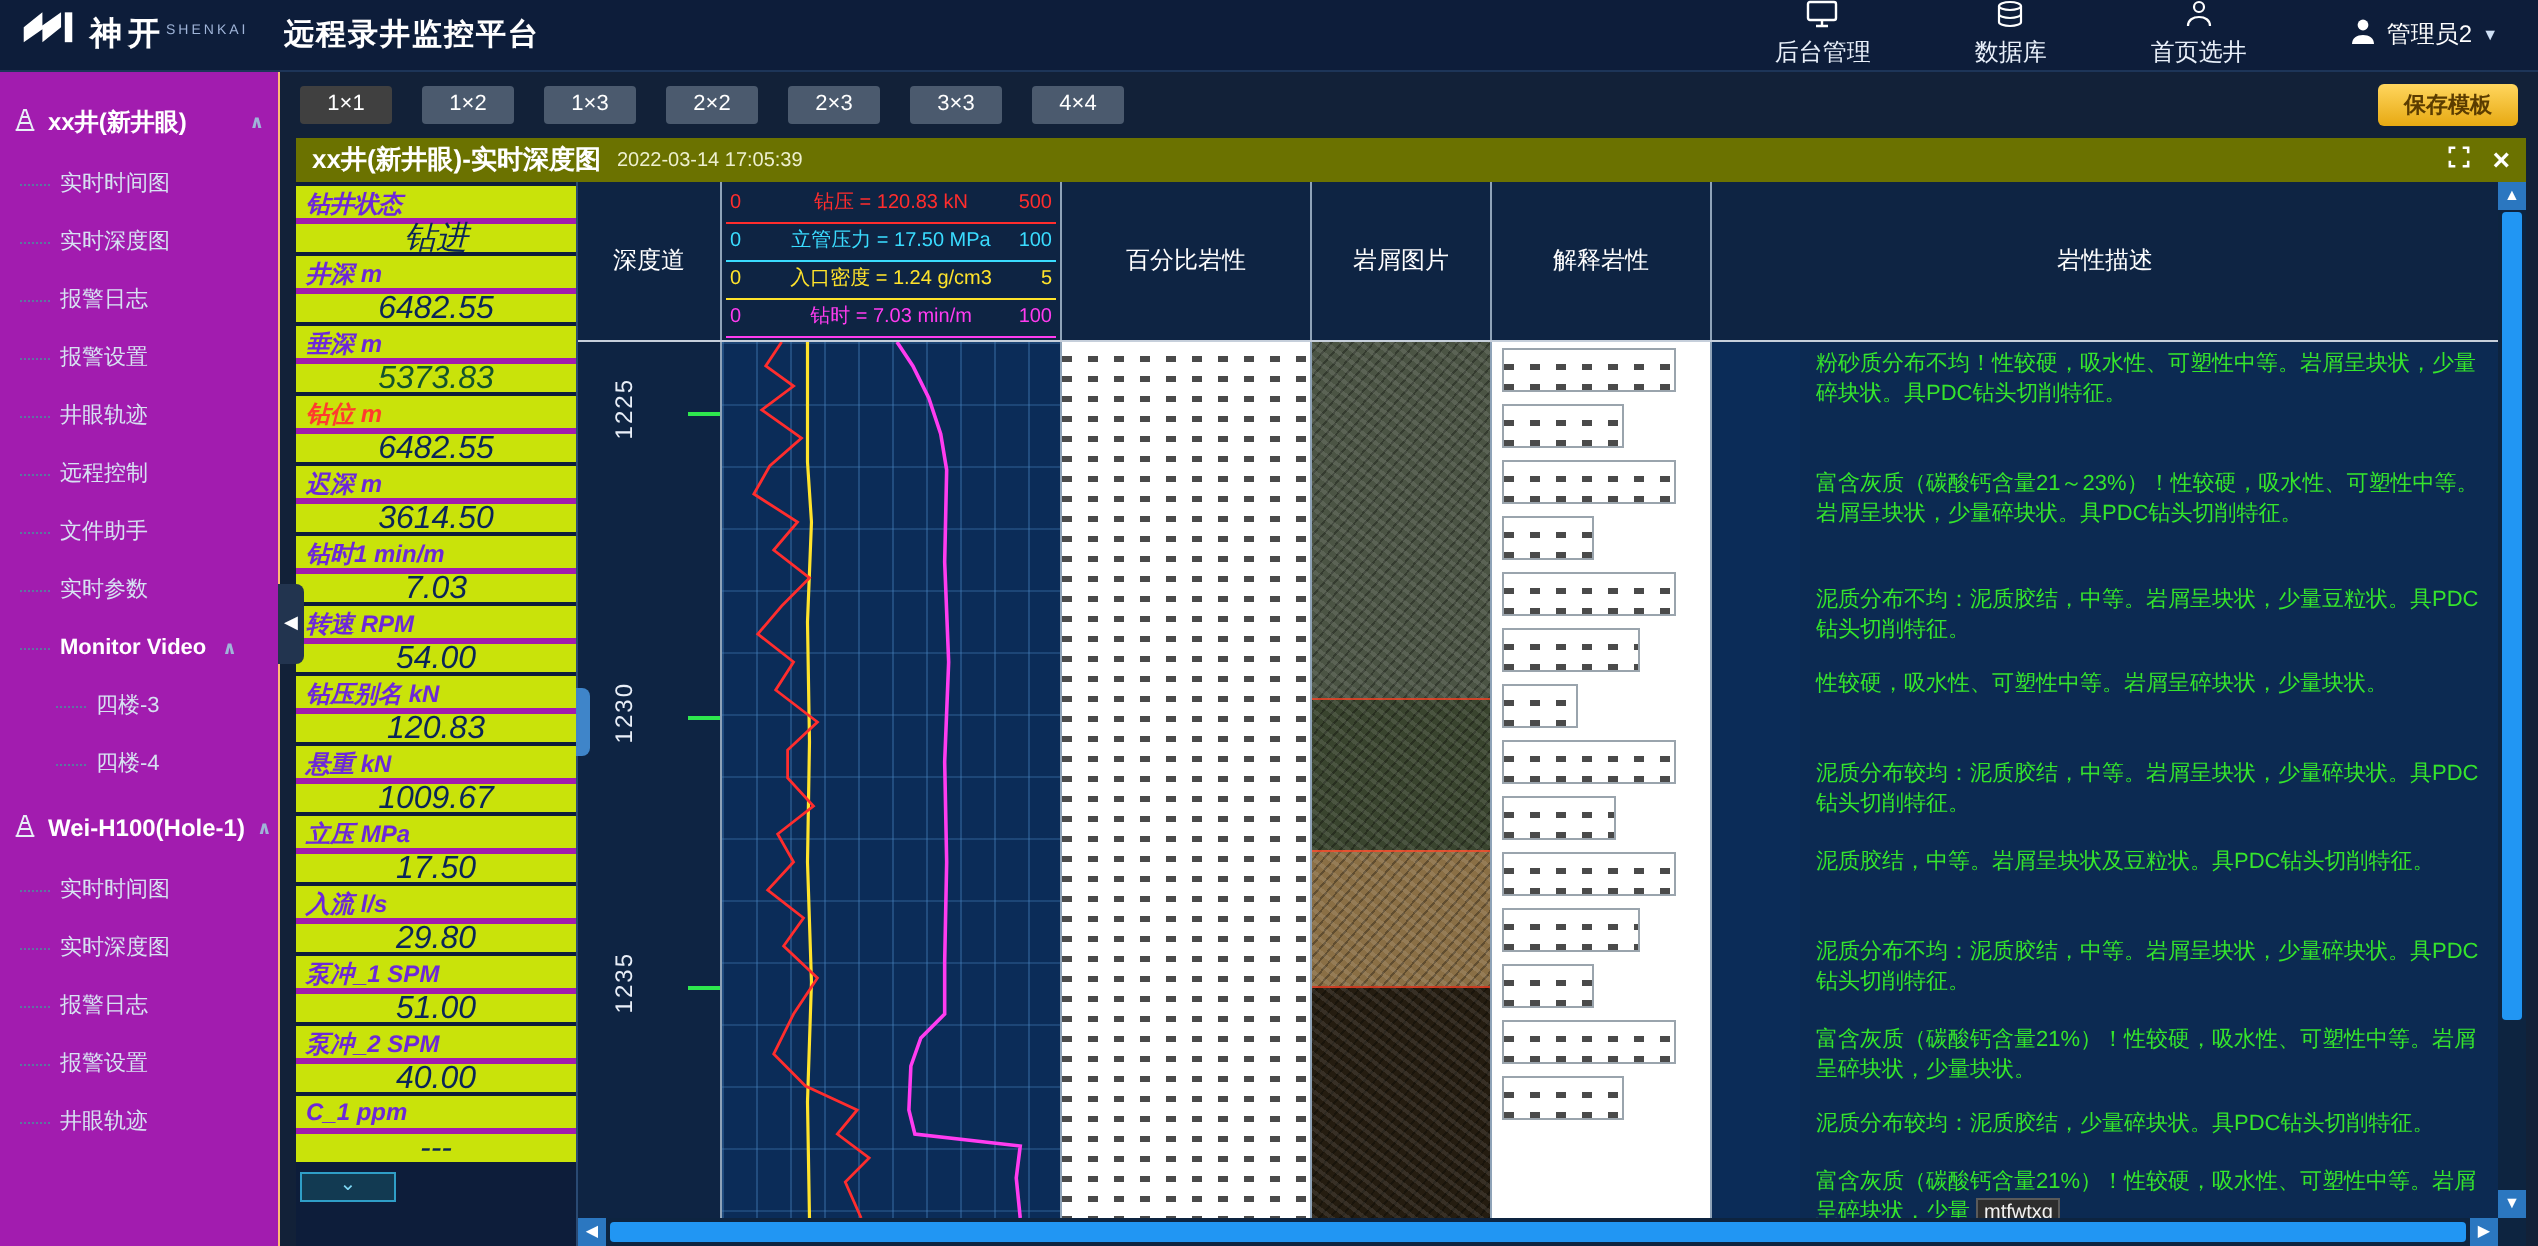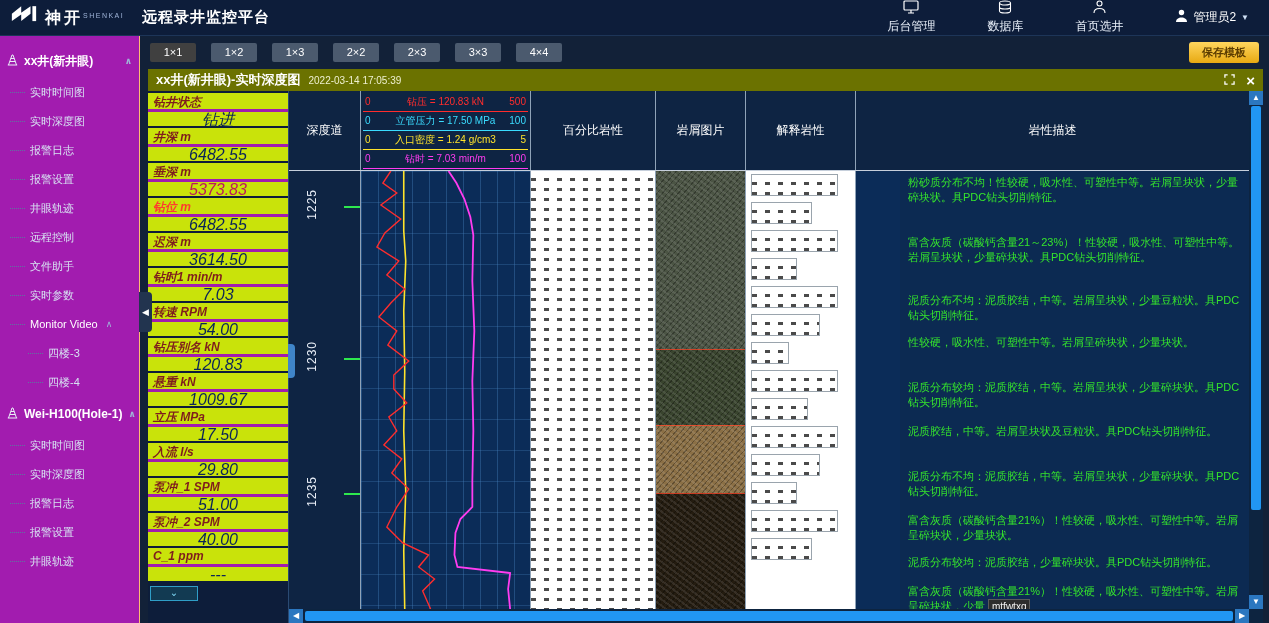--- a/index.html
+++ b/index.html
@@ -18,21 +18,21 @@
   .nav-item { display:flex; flex-direction:column; align-items:center; gap:1px; font-size:12px; cursor:pointer; color:#e9f0fa; }
   .user-item { display:flex; align-items:center; gap:5px; font-size:12px; cursor:pointer; }
   .caret-down { font-size:8px; color:#cfe0f5; }
 
   
   .sidebar { position:absolute; top:36px; left:0; bottom:0; width:140px; background:#a21caf; border-right:1px solid #fdba74; padding-top:8px; overflow:hidden; }
   .well-hdr { display:flex; align-items:center; gap:6px; height:34px; padding:0 7px; font-size:12px; font-weight:bold; color:#fff; cursor:pointer; white-space:nowrap; }
   .well-hdr .grp-caret { margin-left:auto; font-size:9px; color:#9fb4d8; }
   .tree-item { position:relative; height:29px; line-height:29px; padding-left:30px; font-size:11px; color:#d7e2f2; cursor:pointer; white-space:nowrap; }
   .tree-item::before { content:""; position:absolute; left:10px; top:14px; width:15px; border-top:1px dotted #5d77a0; }
-  .tree-sub { font-weight:normal; color:#fff; display:flex; align-items:center; }
+  .tree-sub { font-weight:bold; color:#fff; display:flex; align-items:center; }
   .tree-sub .grp-caret { margin-left:8px; font-size:9px; color:#9fb4d8; }
   .tree-item.lvl2 { padding-left:48px; }
   .tree-item.lvl2::before { left:28px; }
 
   
   .main { position:absolute; top:36px; left:140px; right:0; bottom:0; background:#122138; }
   .layout-bar { height:33px; display:flex; align-items:center; gap:15px; padding:0 10px; position:relative; }
   .layout-btn { width:46px; height:19px; line-height:19px; text-align:center; background:#4b5a6e; color:#fff; font-size:11px; border-radius:2px; cursor:pointer; flex:none; }
   .layout-btn.active { background:#404040; }
   .save-btn { position:absolute; right:10px; top:6px; background:linear-gradient(#ffd65e,#e7a912); color:#5b3c00; font-weight:bold; font-size:11px; padding:3px 13px; border-radius:3px; cursor:pointer; }
@@ -42,21 +42,21 @@
   .panel-titlebar { height:22px; flex:none; background:#6b7200; display:flex; align-items:center; gap:8px; padding:0 8px; }
   .panel-title { font-size:13px; font-weight:bold; }
   .panel-time { font-size:10px; color:#eef0cf; }
   .panel-actions { margin-left:auto; display:flex; align-items:center; gap:11px; }
   .panel-close { font-size:15px; font-weight:bold; line-height:1; cursor:pointer; }
   .panel-body { flex:1; min-height:0; display:flex; background:#0d1d3a; }
 
   
   .param-col { width:140px; flex:none; display:flex; flex-direction:column; gap:2px; padding-top:2px; background:#0d1d3a; overflow:hidden; }
   .param { flex:none; background:#c9e30a; cursor:pointer; }
-  .p-label { height:16px; padding:1px 5px 0; font-size:12px; font-weight:bold; font-style:italic; color:#7f1d1d; white-space:nowrap; overflow:hidden; }
+  .p-label { height:16px; padding:1px 5px 0; font-size:12px; font-weight:bold; font-style:italic; color:#6d28d9; white-space:nowrap; overflow:hidden; }
   .p-value { height:17px; font-size:16px; font-weight:normal; font-style:italic; color:#0a2558; text-align:center; border-top:3px solid #a21caf; line-height:16px; }
   .param-footer { flex:none; width:48px; height:15px; margin:3px 0 0 2px; background:#123a52; border:1px solid #2f9ec7; color:#7fd8f5; font-size:10px; line-height:12px; text-align:center; cursor:pointer; }
 
   
   .chart-region { flex:1; min-width:0; position:relative; background:#0b2c58; border-left:1px solid #2a4a73; }
   .chart-inner { position:absolute; top:0; left:0; right:14px; bottom:14px; display:flex; flex-direction:column; }
   .headband { height:80px; flex:none; display:flex; background:#0e2443; border-bottom:1px solid #c6cfdb; }
   .hb-cell { border-right:1px solid #8fa3b8; display:flex; align-items:center; justify-content:center; font-size:12px; color:#fff; flex:none; }
   .hb-depth { width:72px; }
   .hb-curves { width:170px; display:flex; flex-direction:column; justify-content:center; padding:1px 2px; align-items:stretch; }
@@ -255,21 +255,21 @@
           <div class="param">
             <div class="p-label">钻井状态</div>
             <div class="p-value">钻进</div>
           </div>
           <div class="param">
             <div class="p-label">井深  m</div>
             <div class="p-value">6482.55</div>
           </div>
           <div class="param">
             <div class="p-label">垂深  m</div>
-            <div class="p-value" style="color: #be185d;">5373.83</div>
+            <div class="p-value" style="color: #14532d;">5373.83</div>
           </div>
           <div class="param">
             <div class="p-label" style="color: rgb(255, 59, 47);">钻位  m</div>
             <div class="p-value">6482.55</div>
           </div>
           <div class="param">
             <div class="p-label">迟深  m</div>
             <div class="p-value">3614.50</div>
           </div>
           <div class="param">

